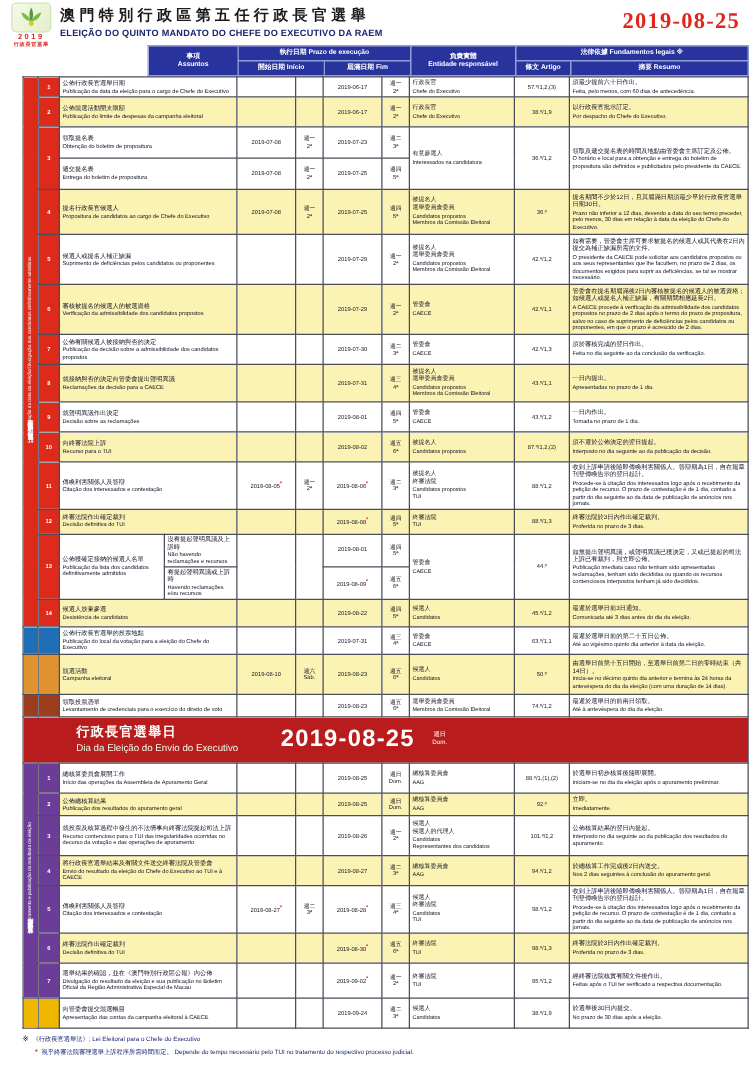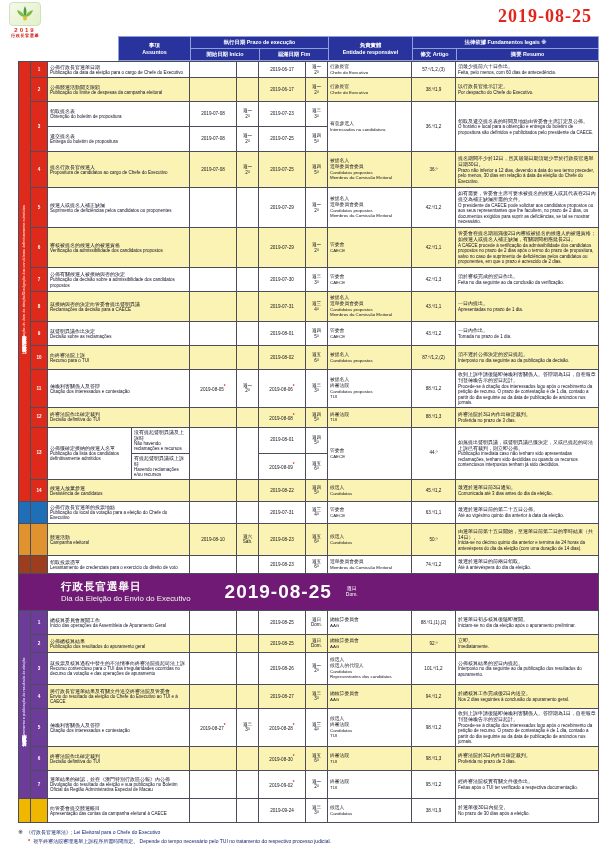--- a/index.html
+++ b/index.html
@@ -69,20 +69,24 @@
       <svg width="24" height="18" viewBox="0 0 24 18">
         <path d="M12 1 C14 5 14 9 12 12 C10 9 10 5 12 1 Z" fill="#4d9b45"></path>
         <path d="M4 5 C8 6 11 9 12 12 C8 12 5 9 4 5 Z" fill="#7dbb42"></path>
         <path d="M20 5 C16 6 13 9 12 12 C16 12 19 9 20 5 Z" fill="#7dbb42"></path>
         <circle cx="12" cy="13.5" r="2" fill="#e8c021"></circle>
       </svg>
     </div>
     <div class="year">2019</div>
     <div class="cap">行政長官選舉</div>
   </div>
+  <div class="titles">
+    <div class="title-zh">澳門特別行政區第五任行政長官選舉</div>
+    <div class="title-pt">ELEIÇÃO DO QUINTO MANDATO DO CHEFE DO EXECUTIVO DA RAEM</div>
+  </div>
   <div class="big-date">2019-08-25</div>
 </div>
 
 <div class="sheet">
   <table id="head-table">
     <colgroup>
         <col style="width:72px">
         <col style="width:69px">
         <col style="width:69px">
         <col style="width:84px">
@@ -571,21 +575,21 @@
             <div class="ezh">選舉委員會委員</div>
             <div class="ept">Membros da Comissão Eleitoral</div>
           </td>
           <td class="art">74.º/1,2</td>
           <td class="res">
             <div class="azh">最遲於選舉日的前兩日領取。</div>
             <div class="apt">Até à antevéspera do dia da eleição.</div>
           </td>
         </tr>
         <tr style="height: 37px;">
-          <td class="banner-cell" colspan="11" style="background: #701a75;">
+          <td class="banner-cell" colspan="11" style="background: #b91c1c;">
             <div class="banner-inner">
               <div>
                 <div class="bzh">行政長官選舉日</div>
                 <div class="bpt">Dia da Eleição do Envio do Executivo</div>
               </div>
               <div class="bdate">2019-08-25</div>
               <div class="bwd">
                 <div>週日</div>
                 <div>Dom.</div>
               </div>

